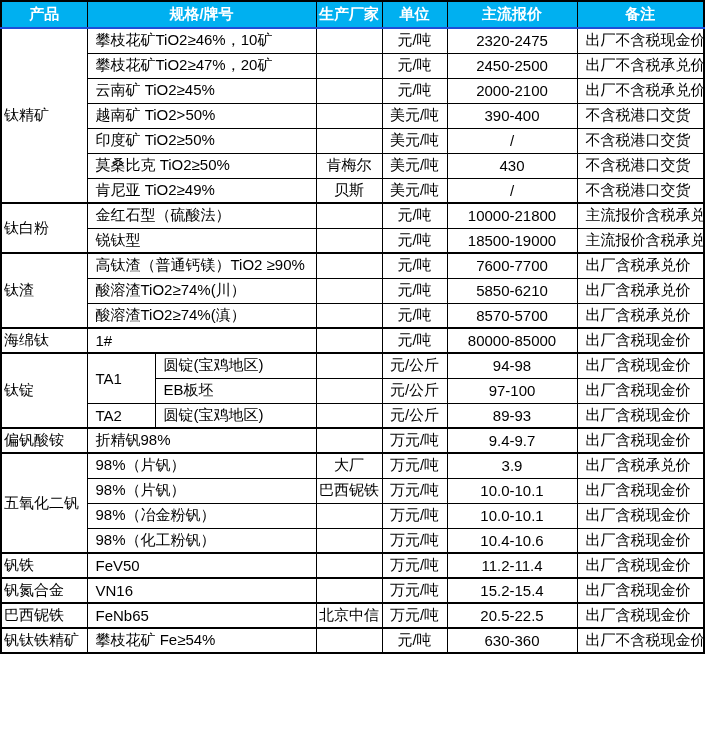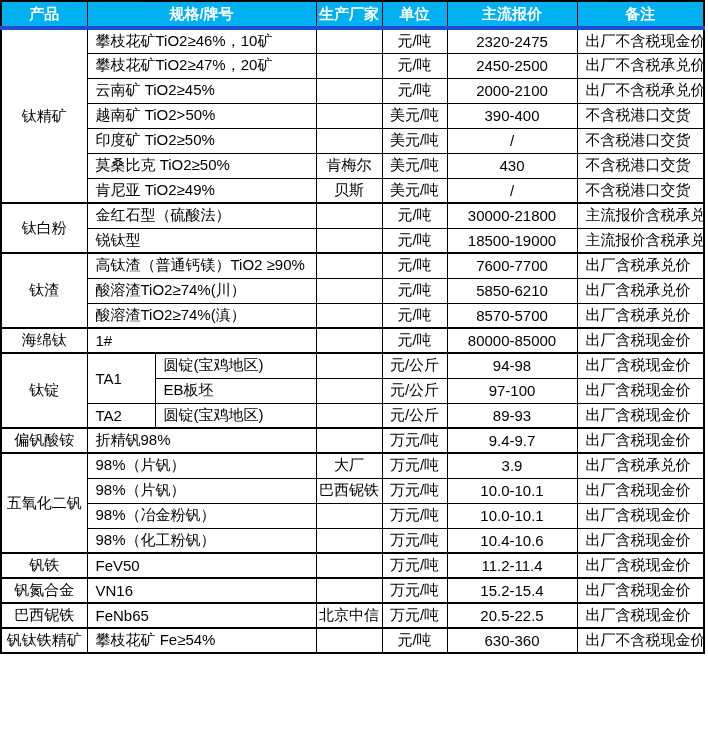--- a/index.html
+++ b/index.html
@@ -29,28 +29,28 @@
     white-space: nowrap;
     box-sizing: border-box;
   }
   .price-table thead tr { height: 27px; }
   .price-table tbody tr { height: 25px; }
   .price-table thead th {
     background: #00B0F0;
     color: #ffffff;
     font-weight: bold;
     text-align: center;
-    border-bottom: 4px solid #1d4ed8;
+    border-bottom: 2px solid #1d4ed8;
   }
   .price-table tbody tr.group-start td {
     border-top: 2px solid #000;
   }
   td.c { text-align: center; }
   td.l { text-align: left; padding-left: 8px; }
-  td.product-cell { text-align: center; }
+  td.product-cell { text-align: left; }
 </style>
 </head>
 <body>
 
 <table class="price-table">
   <colgroup>
     <col style="width:86px">
     <col style="width:68px">
     <col style="width:161px">
     <col style="width:66px">
@@ -117,21 +117,21 @@
         <td class="c">贝斯</td>
         <td class="c">美元/吨</td>
         <td class="c">/</td>
         <td class="l">不含税港口交货</td>
       </tr>
       <tr class="group-start">
         <td class="product-cell" rowspan="2">钛白粉</td>
         <td class="l" colspan="2">金红石型（硫酸法）</td>
         <td class="c"></td>
         <td class="c">元/吨</td>
-        <td class="c">30000-21800</td>
+        <td class="c">10000-21800</td>
         <td class="l">主流报价含税承兑</td>
       </tr>
       <tr>
         <td class="l" colspan="2">锐钛型</td>
         <td class="c"></td>
         <td class="c">元/吨</td>
         <td class="c">18500-19000</td>
         <td class="l">主流报价含税承兑</td>
       </tr>
       <tr class="group-start">

